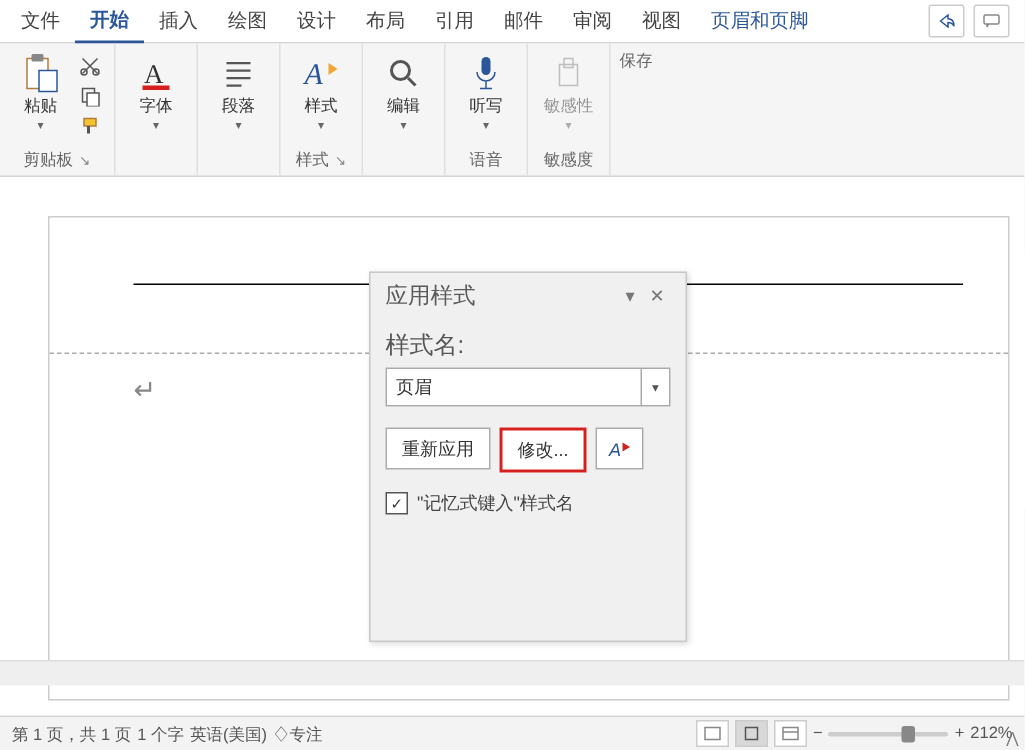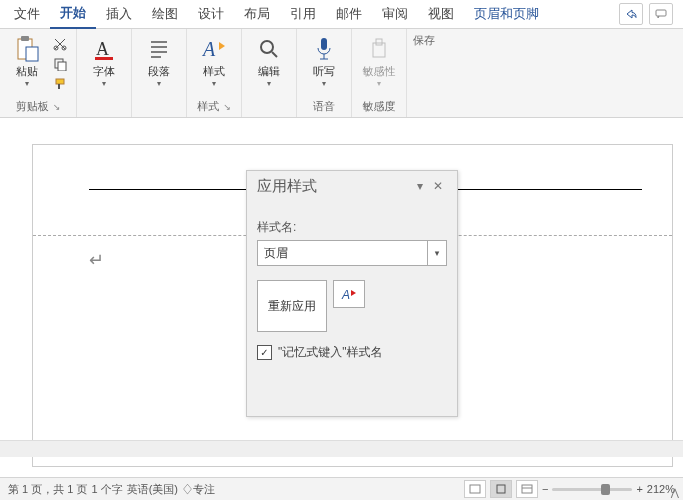--- a/index.html
+++ b/index.html
@@ -19,32 +19,32 @@
 .big-btn .ic{width:28px;height:28px;display:flex;align-items:center;justify-content:center}
 .big-btn .lbl{font-size:11px;color:#333;text-align:center;line-height:1.1}
 .big-btn .dd{font-size:8px;color:#666}
 .small-col{display:flex;flex-direction:column;gap:2px;padding-top:4px}
 .small-btn{width:20px;height:18px;display:flex;align-items:center;justify-content:center}
 .doc-area{flex:1;position:relative;background:#fff;overflow:hidden}
 .page{position:absolute;left:32px;top:26px;right:10px;bottom:10px;background:#fff;border:1px solid #ccc}
 .header-line{position:absolute;left:56px;right:30px;top:44px;border-top:1px solid #000}
 .dashed{position:absolute;left:0;right:0;top:90px;border-top:1px dashed #aaa}
 .pilcrow{position:absolute;left:56px;top:104px;font-size:18px;color:#888}
-.pane{position:absolute;left:246px;top:52px;width:210px;height:245px;background:#f0f0f0;border:1px solid #c8c8c8;box-shadow:1px 1px 4px rgba(0,0,0,.15)}
+.pane{position:absolute;left:246px;top:63px;width:210px;height:245px;background:#f0f0f0;border:1px solid #c8c8c8;box-shadow:1px 1px 4px rgba(0,0,0,.15)}
 .pane-head{display:flex;align-items:center;height:30px;padding:0 10px;color:#5a5a5a}
 .pane-title{font-size:15px}
 .pane-head .sp{flex:1}
 .pane-head .pbtn{width:18px;text-align:center;color:#777;font-size:12px;cursor:pointer}
 .pane-body{padding:6px 10px}
-.pane-lbl{font-size:12px;color:#555;margin:12px 0 4px}
+.pane-lbl{font-size:16px;color:#555;margin:2px 0 4px}
 .combo{display:flex;height:24px;border:1px solid #aaa;background:#fff;margin-bottom:14px}
 .combo-val{flex:1;padding:0 6px;line-height:24px;font-size:12px}
 .combo-dd{width:18px;border-left:1px solid #aaa;display:flex;align-items:center;justify-content:center;font-size:9px;color:#555}
 .pane-row{display:flex;gap:6px;margin-bottom:12px}
-.pbtn2{height:26px;padding:12px 10px;border:1px solid #aaa;background:#fff;font-size:12px;display:flex;align-items:center;justify-content:center}
+.pbtn2{height:26px;padding:0 10px;border:1px solid #aaa;background:#fff;font-size:12px;display:flex;align-items:center;justify-content:center}
 .pbtn2.hl{border:2px solid #d62020}
 .pbtn2.icon{width:30px;padding:0}
 .chk{display:flex;align-items:center;gap:6px;font-size:12px;color:#444}
 .chk .box{width:13px;height:13px;border:1px solid #555;background:#fff;display:flex;align-items:center;justify-content:center;font-size:10px;color:#333}
 .gutter{position:absolute;left:0;right:0;bottom:20px;height:16px;background:#efefef;border-top:1px solid #ddd}
 .status{height:22px;background:#f3f3f3;border-top:1px solid #d4d4d4;display:flex;align-items:center;padding:0 8px;font-size:11px;color:#555;gap:4px}
 .status .sp{flex:1}
 .status .vbtn{width:20px;height:16px;border:1px solid #ccc;background:#fff;display:flex;align-items:center;justify-content:center;font-size:9px}
 .status .slider{width:80px;height:3px;background:#ccc;position:relative;border-radius:2px}
 .status .slider .thumb{position:absolute;right:22px;top:-4px;width:9px;height:11px;background:#888;border-radius:2px}
@@ -249,20 +249,21 @@
       <div class="pbtn">✕</div>
     </div>
     <div class="pane-body">
       <div class="pane-lbl">样式名:</div>
       <div class="combo">
         <div class="combo-val">页眉</div>
         <div class="combo-dd">▾</div>
       </div>
       <div class="pane-row">
         <div class="pbtn2">重新应用</div>
+        <div class="pbtn2 hl">修改...</div>
         <div class="pbtn2 icon">
               <svg width="16" height="14">
                 <text x="1" y="12" font-size="12" font-style="italic" fill="#2b579a">A</text>
                 <path d="M10 3l5 3-5 3" fill="#d62020"></path>
               </svg>
             </div>
       </div>
       <label class="chk">
         <span class="box">✓</span>
         <span>"记忆式键入"样式名</span>

